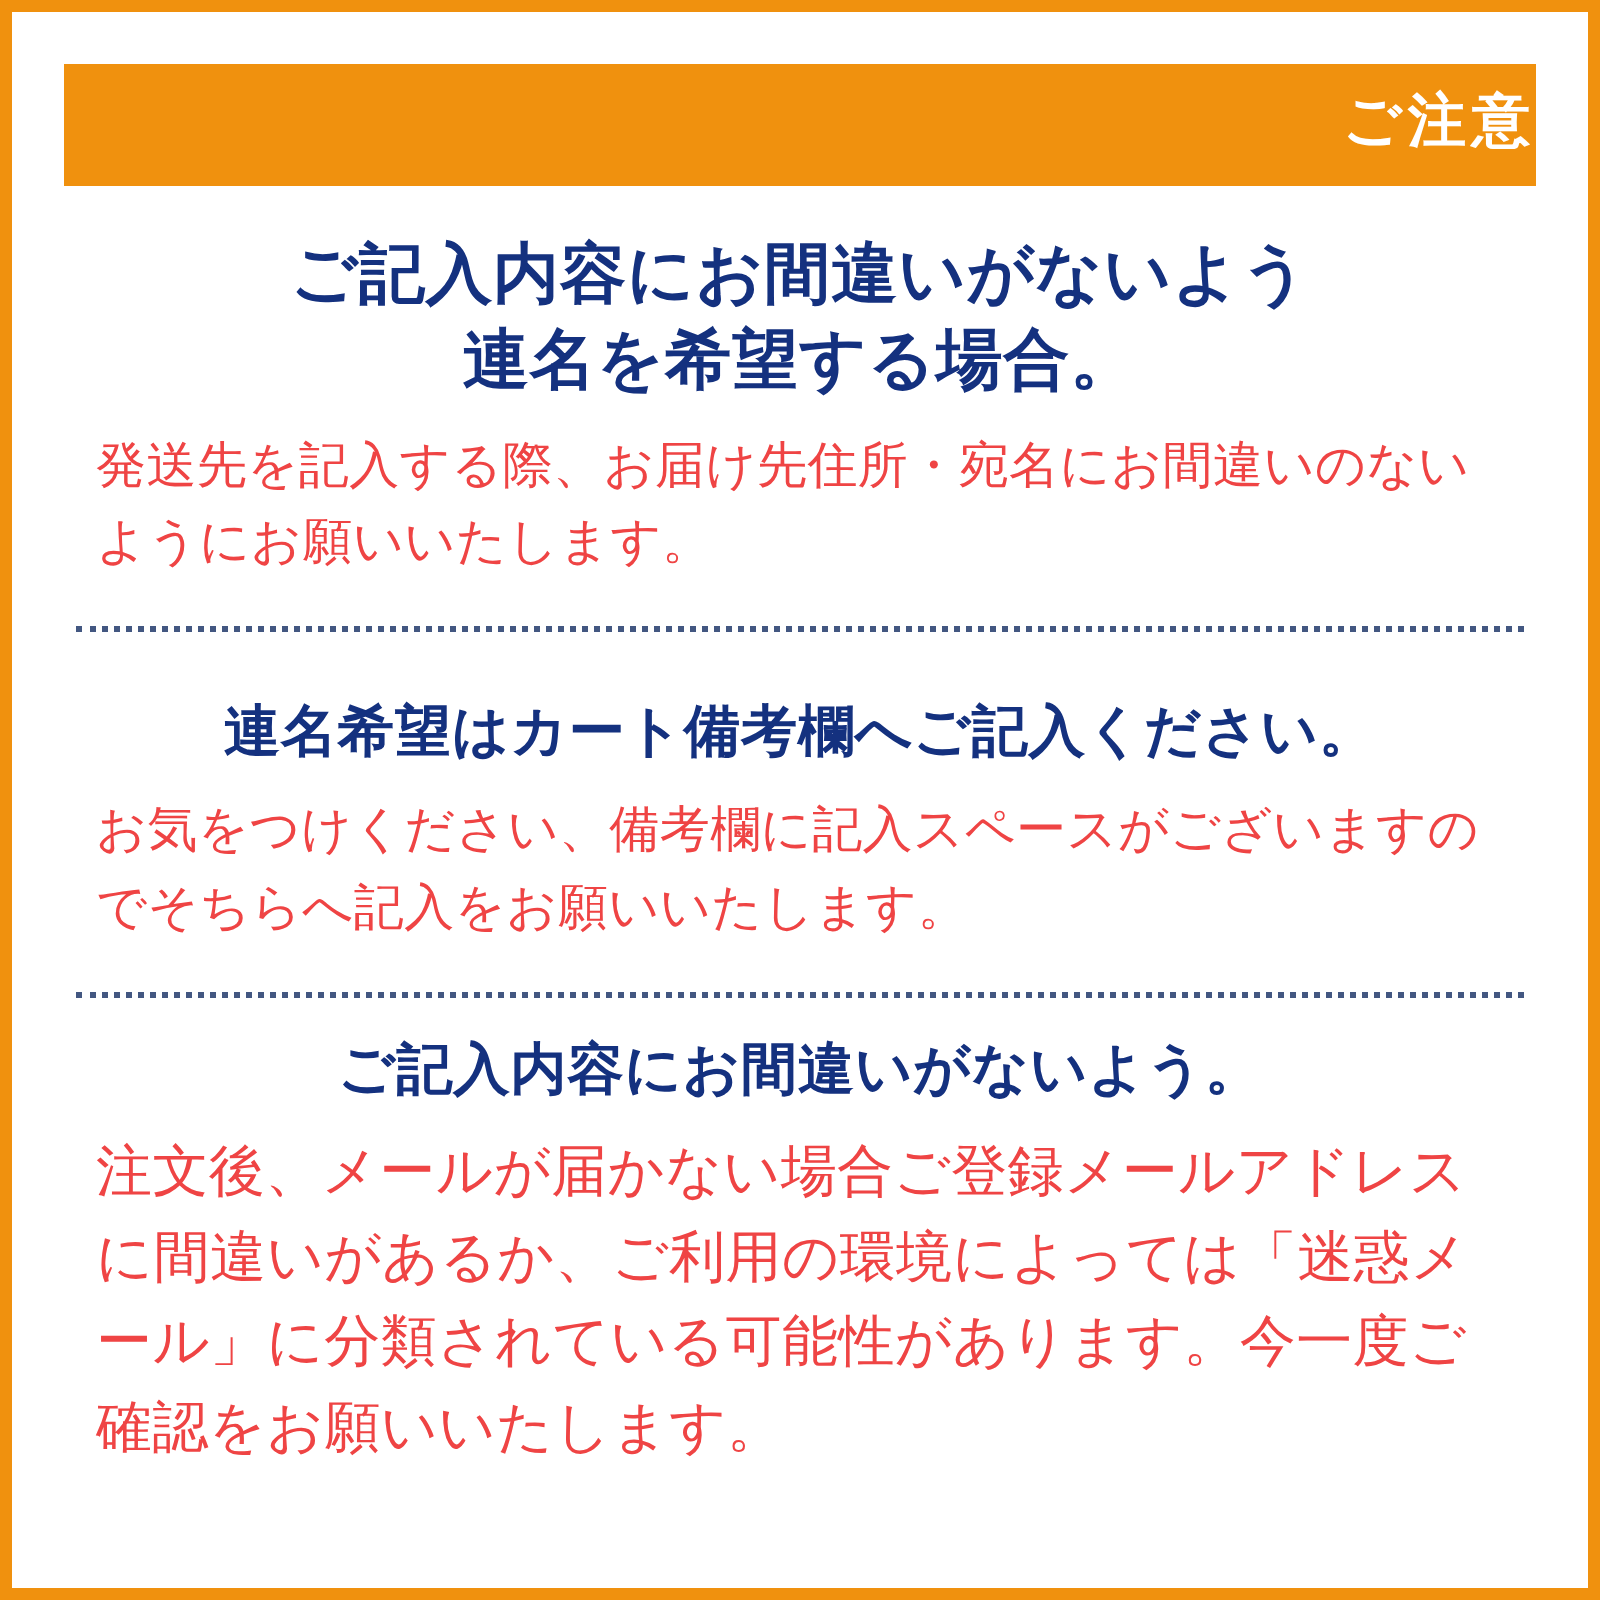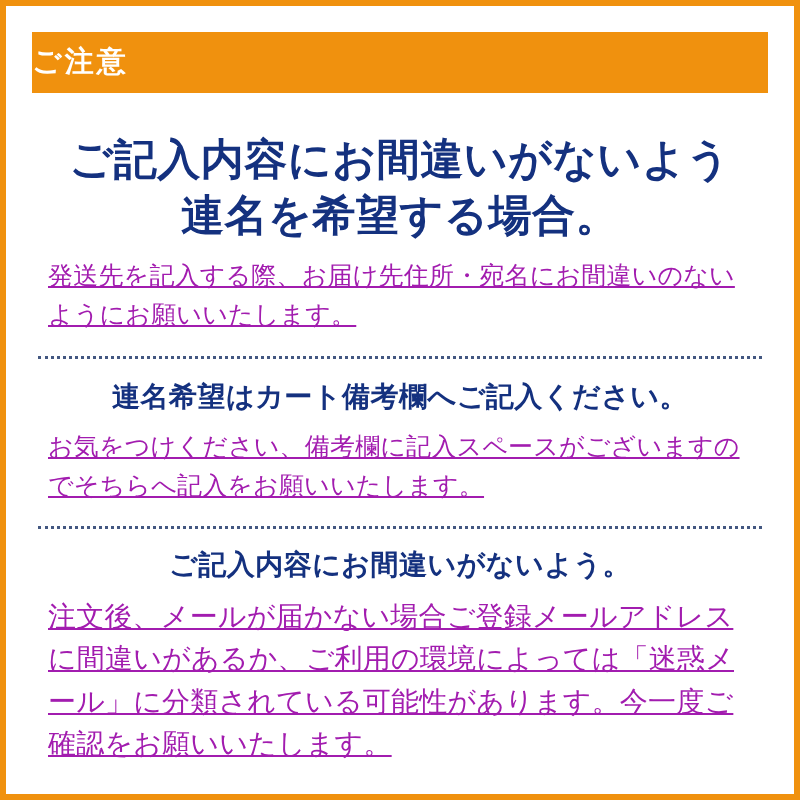--- a/index.html
+++ b/index.html
@@ -24,66 +24,65 @@
   .inner {
     position: relative;
     width: 100%;
     height: 100%;
     box-sizing: border-box;
     padding: 26px 26px 0 26px;
   }
   .header-band {
     background: #f0910e;
     color: #ffffff;
-    text-align: left;
+    text-align: right;
     font-size: 29px;
     font-weight: bold;
     letter-spacing: 3px;
     line-height: 1.5;
     padding: 8px 0 9px 0;
   }
   .section {
     padding: 0 10px;
   }
   .sec-title {
     color: #14317f;
     font-weight: bold;
     text-align: center;
     letter-spacing: 0.5px;
   }
   .sec-title.big {
-    font-size: 43px;
+    font-size: 33px;
     line-height: 1.32;
-    margin-top: 38px;
+    margin-top: 22px;
   }
   .sec-title.mid {
     font-size: 28px;
     line-height: 1.3;
     margin-top: 8px;
   }
   .sec-body {
-    color: #a21caf;
+    color: #ef4444;
     font-size: 25px;
     line-height: 1.55;
     letter-spacing: 0.2px;
     margin-top: 12px;
     padding: 0 6px;
-    text-decoration: underline;
   }
   .sec-body.small {
     font-size: 28px;
     line-height: 1.52;
   }
   .divider {
     height: 0;
     border-top: 3px dotted #233a6c;
     margin: 22px 6px 0 6px;
     opacity: 0.85;
   }
-  .blk2 { margin-top: 20px; }
+  .blk2 { margin-top: 32px; }
   .blk3 { margin-top: 18px; }
 </style>
 </head>
 <body>
 
 <div class="page">
   <div class="inner">
 
     <div class="header-band">ご注意</div>
 

